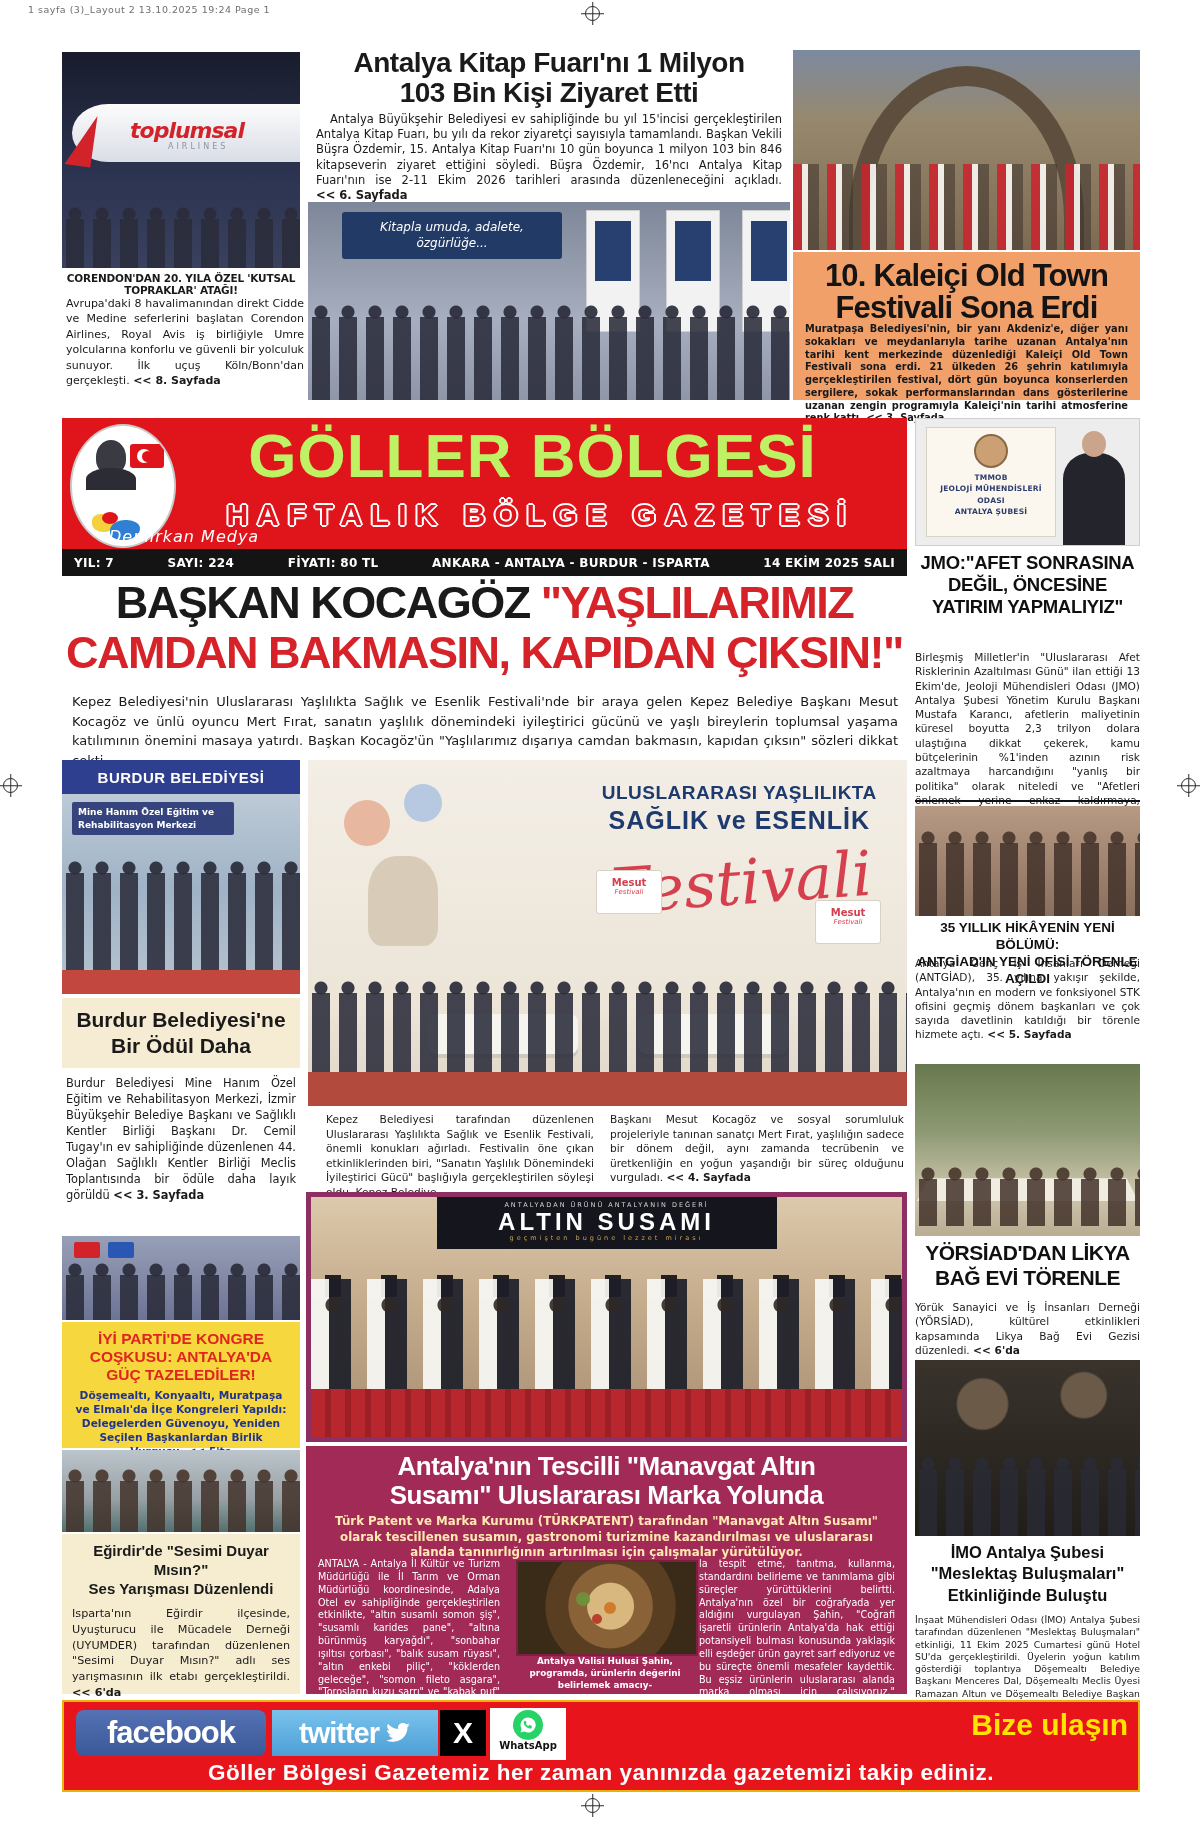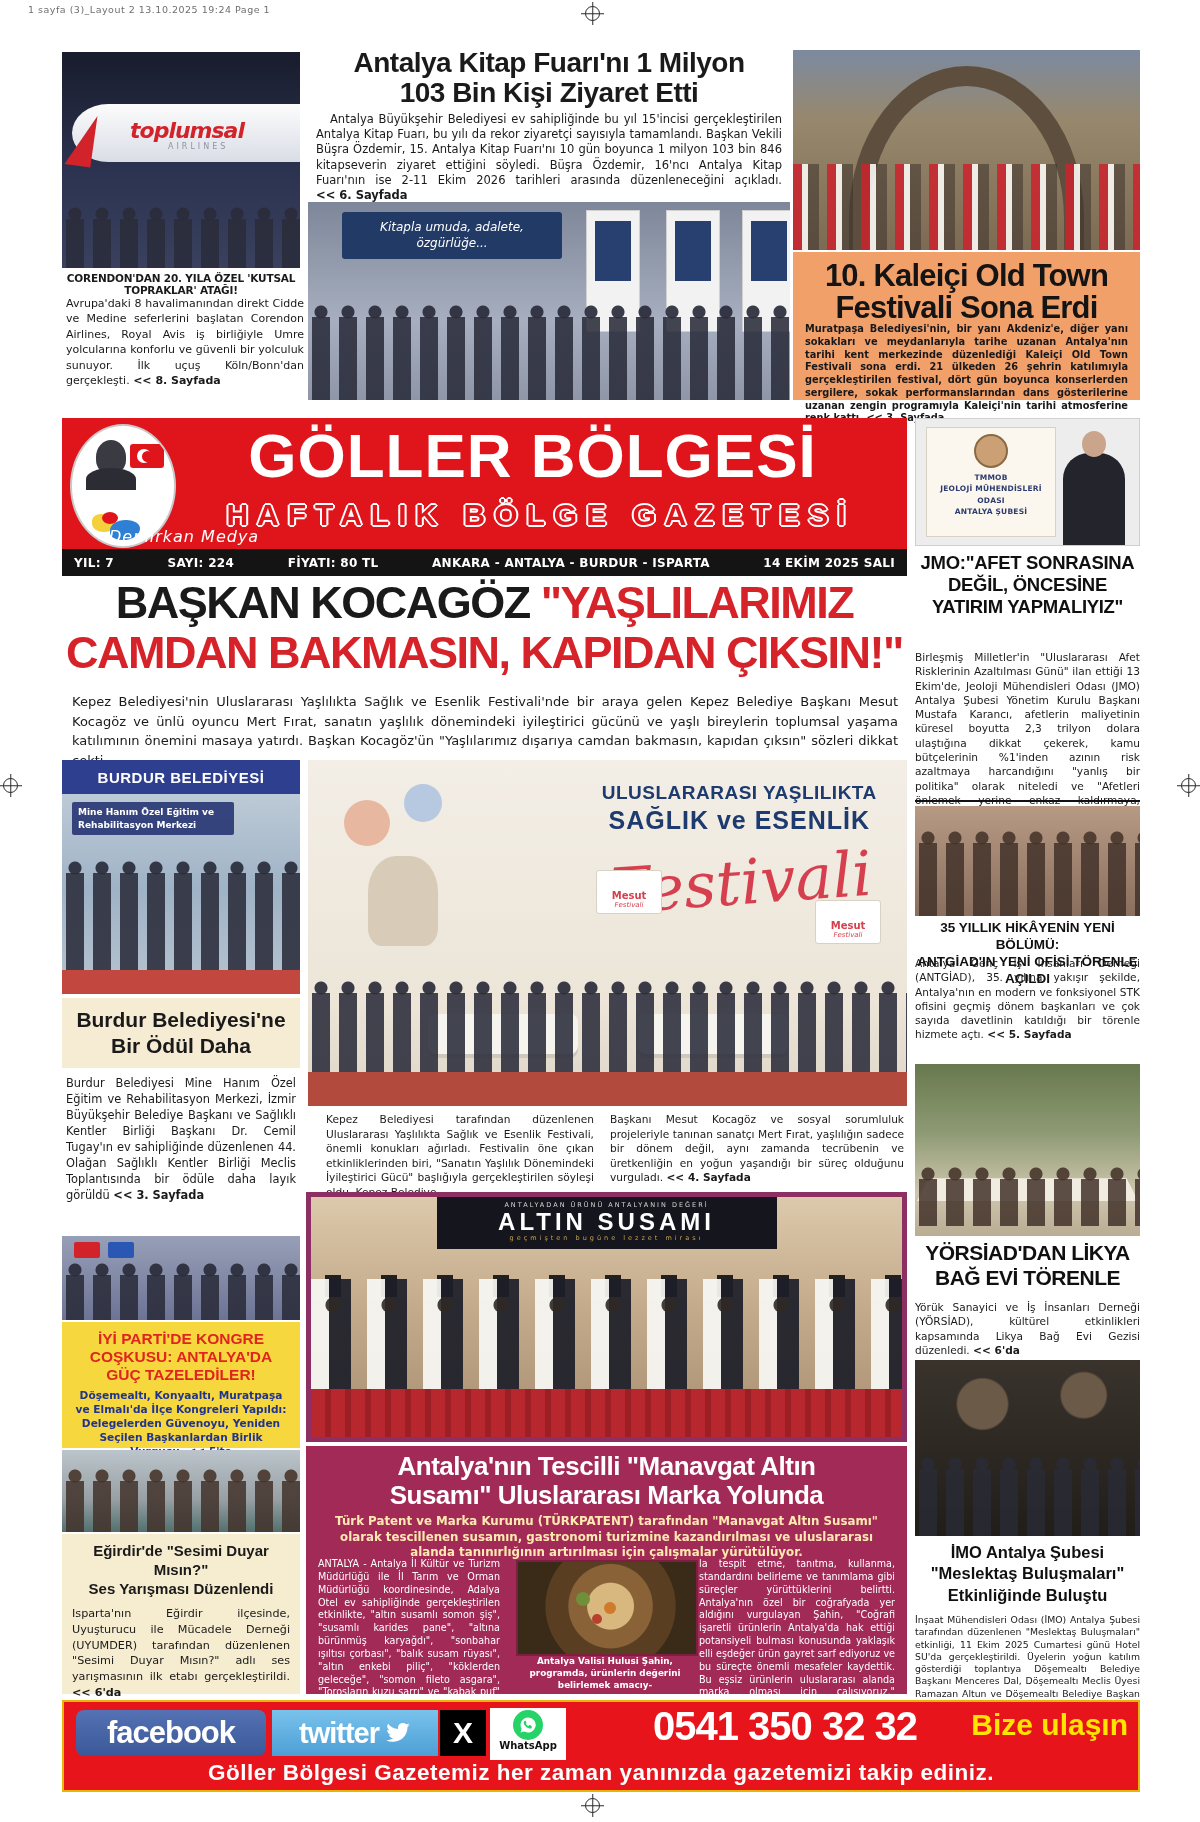--- a/index.html
+++ b/index.html
@@ -57,21 +57,21 @@
   .masthead{left:62px;top:418px;width:845px;height:158px;background:#e0151b;}
   .mast-logo{position:absolute;left:8px;top:6px;width:102px;height:120px;background:#fff;border-radius:50%;border:2px solid #c9c9c9;overflow:hidden;}
   .mast-logo .head{position:absolute;left:24px;top:14px;width:30px;height:34px;background:#3a3a42;border-radius:50% 50% 42% 42%;}
   .mast-logo .shoulders{position:absolute;left:14px;top:42px;width:50px;height:22px;background:#2c2c34;border-radius:50% 50% 0 0;}
   .mast-logo .flag{position:absolute;right:10px;top:18px;width:34px;height:24px;background:#e0151b;border-radius:3px;}
   .mast-logo .flag::before{content:"";position:absolute;left:7px;top:5px;width:14px;height:14px;border-radius:50%;background:#fff;}
   .mast-logo .flag::after{content:"";position:absolute;left:12px;top:7px;width:11px;height:11px;border-radius:50%;background:#e0151b;}
   .mast-logo .m1{position:absolute;left:20px;bottom:14px;width:24px;height:18px;background:#f4d03c;border-radius:40% 60% 50% 50%;}
   .mast-logo .m2{position:absolute;left:38px;bottom:6px;width:30px;height:20px;background:#2f7fd4;border-radius:55% 45% 60% 40%;}
   .mast-logo .m3{position:absolute;left:30px;bottom:22px;width:16px;height:12px;background:#e0151b;border-radius:50%;}
-  .mast-title{position:absolute;left:118px;right:22px;top:2px;text-align:center;color:#ffffff;font-weight:800;
+  .mast-title{position:absolute;left:118px;right:22px;top:2px;text-align:center;color:#bef264;font-weight:800;
     font-size:62px;letter-spacing:1px;font-family:"Liberation Sans",sans-serif;white-space:nowrap;}
   .mast-sub{position:absolute;left:118px;right:6px;top:80px;text-align:center;font-weight:800;font-size:30px;letter-spacing:9px;
     color:#e0151b;font-family:"Liberation Sans",sans-serif;white-space:nowrap;
     text-shadow:-2px 0 #fff,2px 0 #fff,0 -2px #fff,0 2px #fff,-1px -1px #fff,1px 1px #fff,1px -1px #fff,-1px 1px #fff;}
   .mast-pub{position:absolute;left:14px;bottom:30px;color:#fff;font-style:italic;font-size:16px;letter-spacing:1px;margin-left:33px;}
   .mast-bar{position:absolute;left:0;right:0;bottom:0;height:27px;background:#141414;color:#fff;display:flex;align-items:center;
     justify-content:space-between;padding:0 12px;font-size:12px;font-weight:bold;letter-spacing:.3px;}
 
   
   .jmo-photo{left:915px;top:418px;width:225px;height:128px;background:#ededed;border:1px solid #cfcfcf;box-sizing:border-box;}
@@ -111,21 +111,21 @@
 
   .festival-photo{left:308px;top:760px;width:599px;height:346px;background:linear-gradient(180deg,#f3eee6 0%,#ece5d8 70%,#ddd5c6 100%);}
   .fest-t1{position:absolute;left:46%;top:22px;width:52%;text-align:center;color:#1d3b6e;font-weight:800;font-size:19px;letter-spacing:.5px;font-family:"Liberation Sans",sans-serif;}
   .fest-t2{position:absolute;left:46%;top:46px;width:52%;text-align:center;color:#1d3b6e;font-weight:800;font-size:25px;letter-spacing:1px;font-family:"Liberation Sans",sans-serif;}
   .fest-script{position:absolute;left:48%;top:86px;width:48%;text-align:center;color:#d6404e;font-size:62px;font-style:italic;
     font-family:"DejaVu Serif",serif;transform:rotate(-4deg);}
   .blob{position:absolute;border-radius:50%;}
   .sofa{position:absolute;bottom:52px;height:40px;background:#f6f4ef;border-radius:8px;box-shadow:0 4px 0 #cfc9bd;}
   .fest-floor{position:absolute;left:0;right:0;bottom:0;height:34px;background:#b24a3e;}
   .badge{position:absolute;width:64px;height:42px;background:#fff;border:1px solid #d8d2c4;border-radius:3px;text-align:center;}
-  .badge .b1{font-size:10px;font-weight:bold;color:#d6404e;margin-top:19px;}
+  .badge .b1{font-size:10px;font-weight:bold;color:#d6404e;margin-top:6px;}
   .badge .b2{font-size:7px;color:#d6404e;font-style:italic;}
   .caption-left{left:326px;top:1112px;width:268px;font-size:10.6px;line-height:1.38;text-align:justify;}
   .caption-right{left:610px;top:1112px;width:294px;font-size:10.6px;line-height:1.38;text-align:justify;}
 
   
   .odul-headbox{left:62px;top:998px;width:238px;height:70px;background:#f6ecd4;display:flex;flex-direction:column;
     align-items:center;justify-content:center;font-weight:800;font-size:21px;line-height:1.25;font-family:"Liberation Sans",sans-serif;}
   .odul-body{left:66px;top:1076px;width:230px;font-size:11.4px;line-height:1.4;text-align:justify;}
   .left-photo1{left:62px;top:1236px;width:238px;height:84px;background:linear-gradient(180deg,#98a0b8,#6d7394);}
   .flagchip{position:absolute;top:6px;width:26px;height:16px;border-radius:2px;}
@@ -429,18 +429,17 @@
     </div>
     <div class="xbox">X</div>
     <div class="wa">
       <div class="wa-circ">
         <svg width="18" height="18" viewBox="0 0 24 24">
             <path d="M12 2a10 10 0 0 0-8.6 15L2 22l5.2-1.4A10 10 0 1 0 12 2zm5.1 13.6c-.2.6-1.2 1.2-1.7 1.2-.5.1-1 .2-3.3-.7-2.8-1.1-4.6-4-4.7-4.2-.1-.2-1.1-1.5-1.1-2.9s.7-2 1-2.3c.2-.3.5-.3.7-.3h.5c.2 0 .4 0 .6.5s.8 1.9.8 2c.1.1.1.3 0 .5-.3.6-.7.8-.5 1.2.7 1.2 1.6 2 2.8 2.6.3.2.5.1.7-.1l.9-1c.2-.3.4-.2.7-.1l2 1c.3.1.5.2.5.4 0 .1 0 .7-.2 1.2z" fill="#fff"></path>
           </svg>
       </div>
       <div class="wa-label">WhatsApp</div>
     </div>
-    <div class="phone">0541 350 32 32</div>
     <div class="cta">Bize ulaşın</div>
     <div class="tagline">Göller Bölgesi Gazetemiz her zaman yanınızda gazetemizi takip ediniz.</div>
   </div>
 
 </div>
 
 </body></html>

